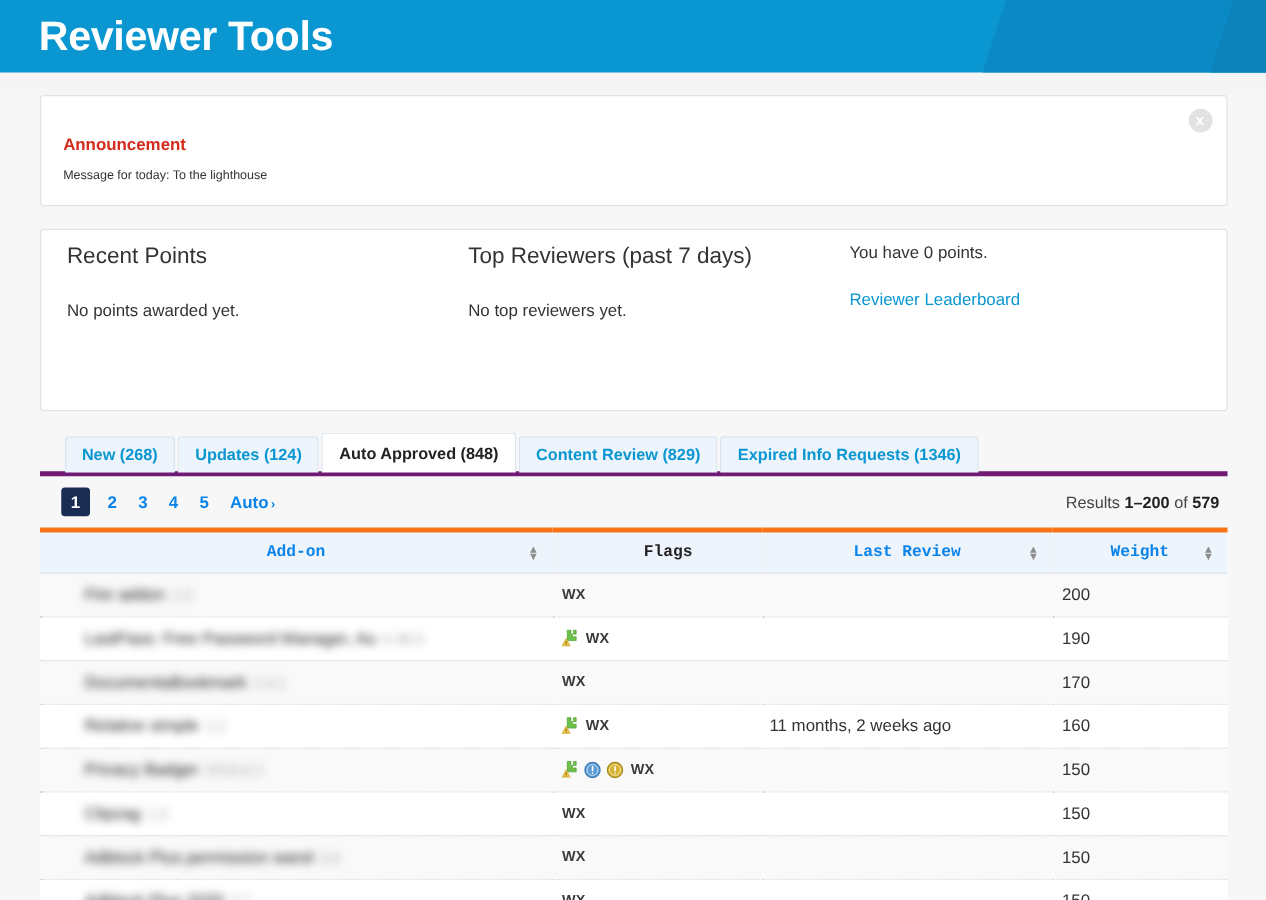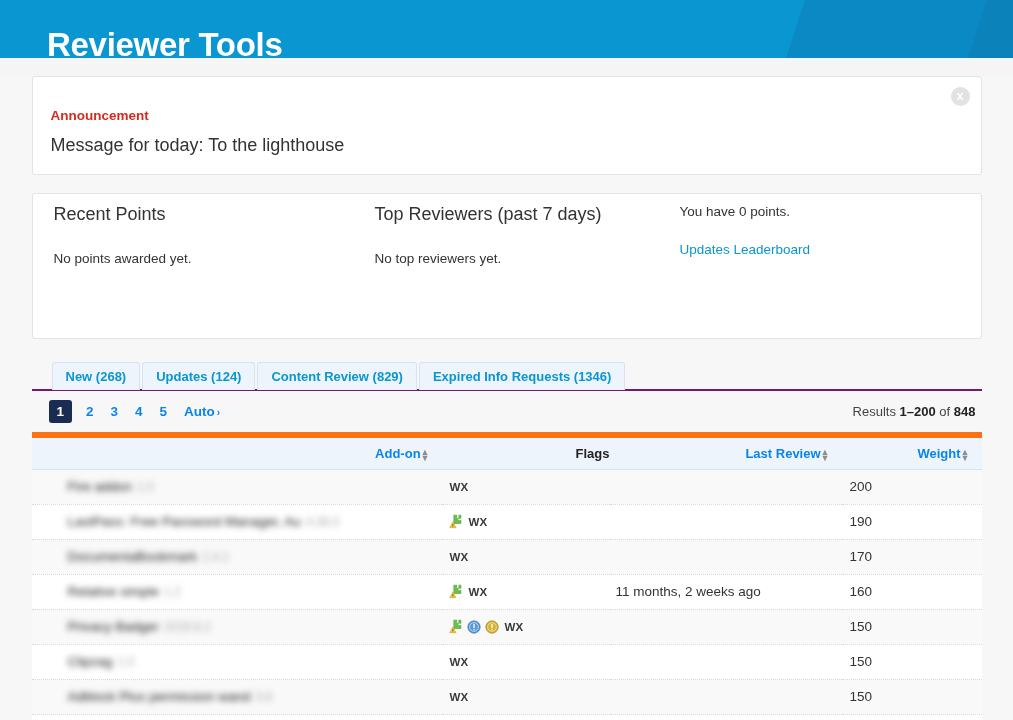--- a/index.html
+++ b/index.html
@@ -34,21 +34,21 @@
     left: 1000px;
     width: 200px;
     height: 160px;
     background: #0b82ba;
     transform: skewX(-18deg);
     transform-origin: top left;
   }
   #page-title {
     position: relative;
     z-index: 2;
-    margin: 16px;
+    margin: 0;
     padding: 9px 0 0 31px;
     color: #ffffff;
     font-size: 33px;
     font-weight: bold;
     letter-spacing: -0.3px;
     line-height: 1.2;
   }
 
   
   #page-body {
@@ -68,21 +68,21 @@
     min-height: 78px;
   }
   #announcement .title {
     color: #d32b1e;
     font-size: 13.5px;
     font-weight: bold;
     margin: 16px 0 12px 0;
   }
   #announcement .message {
     color: #333333;
-    font-size: 18px;
+    font-size: 10px;
     margin: 0;
   }
   #announcement-close {
     position: absolute;
     top: 10px; right: 11px;
     width: 19px; height: 19px;
     border-radius: 50%;
     background: #e2e2e2;
     color: #ffffff;
     font-size: 12px;
@@ -123,21 +123,22 @@
     margin-top: 23px;
     font-size: 13.5px;
     color: #0996d1;
     text-decoration: none;
   }
 
   
   #tabs {
     margin-top: 22px;
     display: flex;
-    border-bottom: 2px solid #701a75;
+    align-items: flex-end;
+    border-bottom: 4px solid #701a75;
     padding-left: 20px;
     height: 30px;
   }
   .tab {
     font-size: 13px;
     font-weight: bold;
     color: #0996d1;
     background: #eef4fb;
     border: 1px solid #d9e3ef;
     border-bottom: none;
@@ -193,29 +194,30 @@
 
   
   #addons-table {
     width: 950px;
     border-collapse: collapse;
     background: #ffffff;
     table-layout: fixed;
   }
   #addons-table thead th {
     background: #eef4fb;
-    border-top: 6px solid #f97316;
+    border-top: 4px solid #f97316;
     border-bottom: 1px solid #d9e3ef;
     font-size: 13px;
     font-weight: bold;
-    text-align: right;
+    text-align: center;
     color: #0a84ea;
     height: 34px;
     padding: 0 0 0 18px;
     vertical-align: middle;
+    font-family: Liberation Mono, monospace;
   }
   #addons-table thead th.plain { color: #222222; }
   #addons-table thead th .sorter {
     float: right;
     margin-right: 12px;
     color: #8d8d8d;
     font-size: 9px;
     line-height: 12px;
     letter-spacing: 0;
     cursor: pointer;
@@ -302,41 +304,42 @@
       <div class="stat-col col-recent">
         <h3>Recent Points</h3>
         <p>No points awarded yet.</p>
       </div>
       <div class="stat-col col-top">
         <h3>Top Reviewers (past 7 days)</h3>
         <p>No top reviewers yet.</p>
       </div>
       <div class="stat-col col-all">
         <p>You have 0 points.</p>
-        <a class="leaderboard" href="#">Updates Leaderboard</a>
+        <a class="leaderboard" href="#">Reviewer Leaderboard</a>
       </div>
     </div>
 
     <div id="tabs">
         <div class="tab">New (268)</div>
         <div class="tab">Updates (124)</div>
+        <div class="tab active">Auto Approved (848)</div>
         <div class="tab">Content Review (829)</div>
         <div class="tab">Expired Info Requests (1346)</div>
       </div>
 
     <div id="pager-row">
       <div id="pagination">
           <a class="pg current" href="#">1</a>
           <a class="pg" href="#">2</a>
           <a class="pg" href="#">3</a>
           <a class="pg" href="#">4</a>
           <a class="pg" href="#">5</a>
           <a class="pg next" href="#"><span>Auto</span><span class="chev">›</span></a>
         </div>
-      <div id="results-count"><span>Results </span><b>1–200</b><span> of </span><b>848</b></div>
+      <div id="results-count"><span>Results </span><b>1–200</b><span> of </span><b>579</b></div>
     </div>
 
     <table id="addons-table">
       <colgroup>
         <col class="col-addon">
           <col class="col-flags">
           <col class="col-review">
           <col class="col-weight">
       </colgroup>
       <thead>

